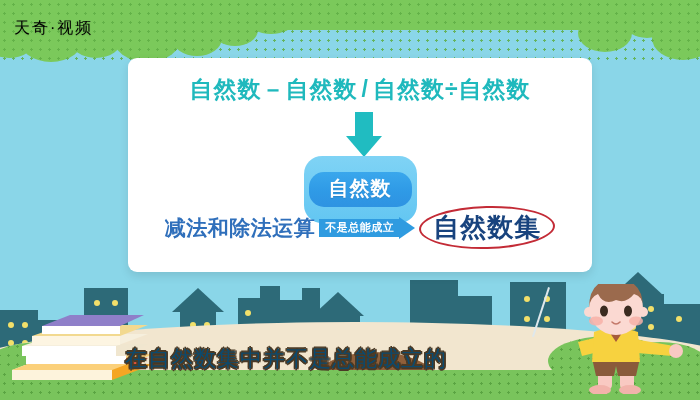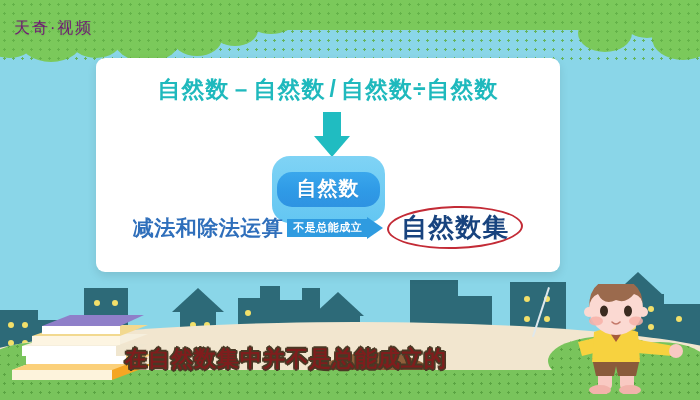--- a/index.html
+++ b/index.html
@@ -49,21 +49,21 @@
     background-image: radial-gradient(#5fae45 1.1px, transparent 1.2px);
     background-size: 9px 9px;
     opacity: .85;
     -webkit-mask-image: none;
   }
 
   
   .watermark {
     position: absolute;
     left: 14px; top: 18px;
-    color: #701a75;
+    color: #000000;
     font-size: 16px;
     letter-spacing: 2px;
     font-weight: 500;
     text-shadow: 0 1px 2px rgba(0,0,0,.12);
     z-index: 30;
     white-space: nowrap;
   }
 
   
   .city { position: absolute; left:0; top:0; width:700px; height:400px; }
@@ -123,21 +123,21 @@
   .bush-dots {
     position: absolute;
     background-image: radial-gradient(#5aa442 1.1px, transparent 1.2px);
     background-size: 9px 9px;
     border-radius: 50%;
   }
 
   
   .card {
     position: absolute;
-    left: 96px; top: 58px;
+    left: 128px; top: 58px;
     width: 464px; height: 214px;
     background: #ffffff;
     border-radius: 9px;
     box-shadow: 0 4px 10px rgba(0,0,0,.10);
     z-index: 20;
   }
   .headline {
     position: absolute;
     left: 0; top: 16px;
     width: 464px;
@@ -268,23 +268,23 @@
     background: #dfe8ec;
   }
 
   
   .subtitle {
     position: absolute;
     left: 0; top: 344px;
     width: 572px;
     text-align: center;
     font-size: 22px;
-    font-weight: bold;
+    font-weight: normal;
     letter-spacing: 1px;
-    color: #7f1d1d;
+    color: #0c4a6e;
     z-index: 40;
     white-space: nowrap;
     text-shadow:
       -1.4px -1.4px 0 #4a3a26,  1.4px -1.4px 0 #4a3a26,
       -1.4px  1.4px 0 #4a3a26,  1.4px  1.4px 0 #4a3a26,
        0 -1.6px 0 #4a3a26, 0 1.6px 0 #4a3a26,
       -1.6px 0 0 #4a3a26, 1.6px 0 0 #4a3a26;
   }
 </style>
 </head>

